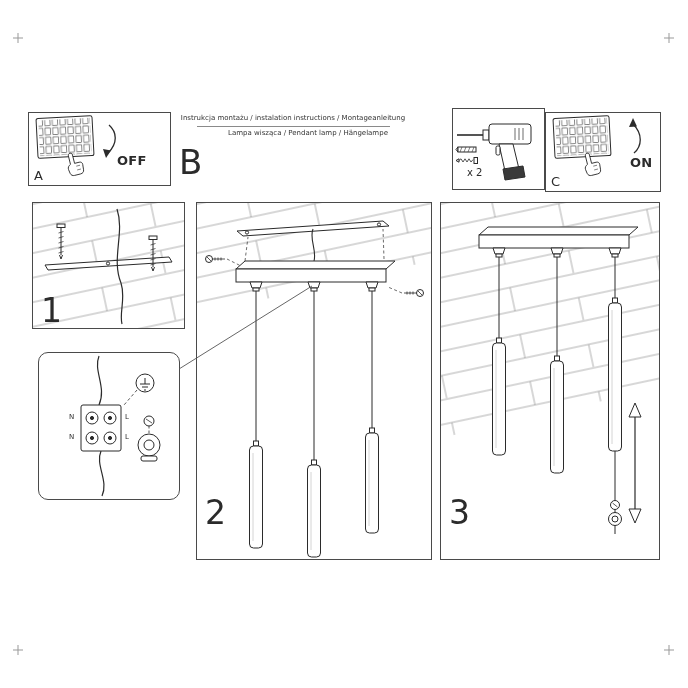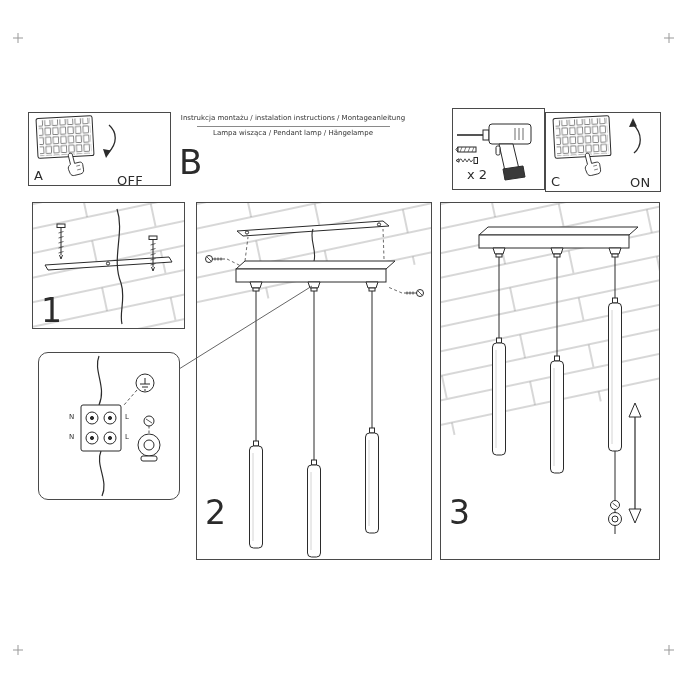--- a/index.html
+++ b/index.html
@@ -4,38 +4,38 @@
 <style>
   * { box-sizing: border-box; }
   html,body { margin:0; padding:0; }
   body {
     width:688px; height:688px; position:relative; background:#ffffff;
     font-family:"DejaVu Sans","Liberation Sans",sans-serif; color:#2b2b2b;
     overflow:hidden;
   }
   .panel { position:absolute; border:1px solid #4a4a4a; background:#fff; }
   .corner-label { position:absolute; left:5px; bottom:2px; font-size:13px; }
-  .state-label { position:absolute; font-size:13px; font-weight:400; letter-spacing:.3px;margin-top:20px; }
+  .state-label { position:absolute; font-size:13px; font-weight:700; letter-spacing:.3px; }
   .step-label { position:absolute; font-size:33px; font-weight:400; }
   .hdr { position:absolute; font-size:7px; line-height:1.2; text-align:center; color:#333; }
   .hdr-rule { position:absolute; height:1px; background:#8a8a8a; }
   .big-letter { position:absolute; font-size:34px; font-weight:400; }
   .tiny { position:absolute; font-size:7px; }
-  .count { position:absolute; font-size:13px; }
+  .count { position:absolute; font-size:10px; }
   svg.fill { position:absolute; left:0; top:0; }
   .overlay { position:absolute; left:0; top:0; pointer-events:none; z-index:5; }
 </style>
 </head>
 <body>
 
 <div id="page">
 
   <div class="hdr" style="left:168px; top:114px; width:250px;">Instrukcja montażu / instalation instructions / Montageanleitung</div>
   <div class="hdr-rule" style="left:197px; top:126px; width:193px;"></div>
-  <div class="hdr" style="left:168px; top:129px; width:250px;">Lampa wisząca / Pendant lamp / Hängelampe</div>
+  <div class="hdr" style="left:183px; top:129px; width:250px;">Lampa wisząca / Pendant lamp / Hängelampe</div>
   <span class="big-letter" style="left:179px; top:142px;">B</span>
 
   <div class="panel" style="left:28px; top:112px; width:143px; height:74px;">
     <svg class="fill" width="141" height="72" viewBox="0 0 141 72">
       <defs>
         <pattern id="keysA" width="7.6" height="9.2" patternUnits="userSpaceOnUse">
           <rect x="0.9" y="0.9" width="5.4" height="7.0" fill="none" stroke="#2b2b2b" stroke-width="0.55"></rect>
         </pattern>
       </defs>
       <g transform="translate(8,4) rotate(-3 28 20)">

